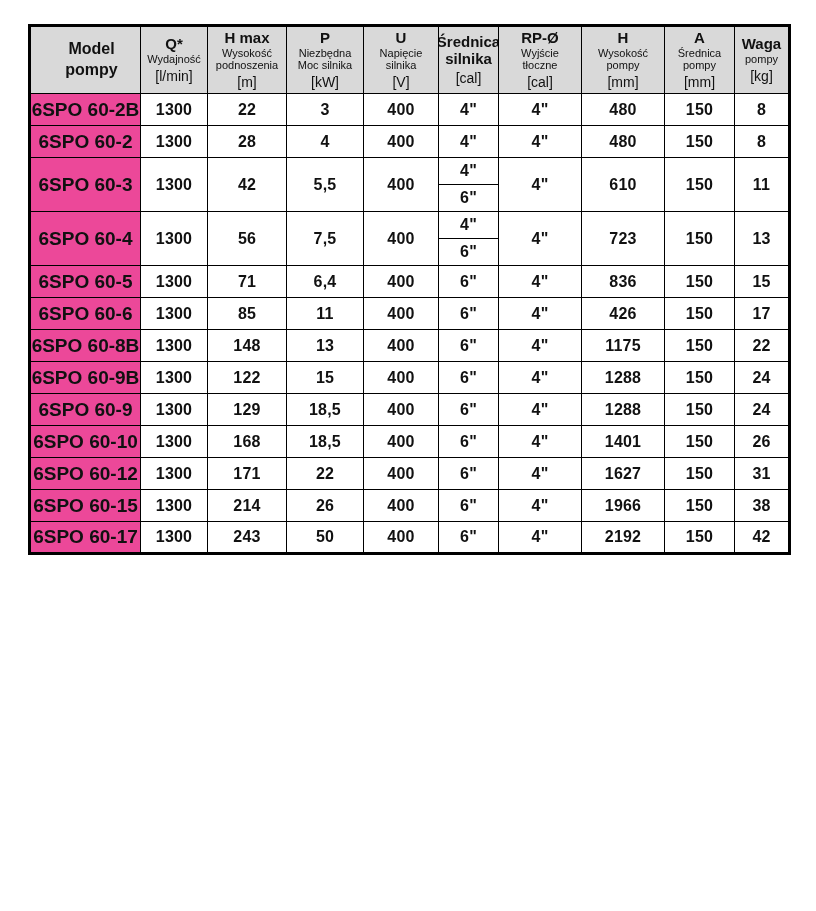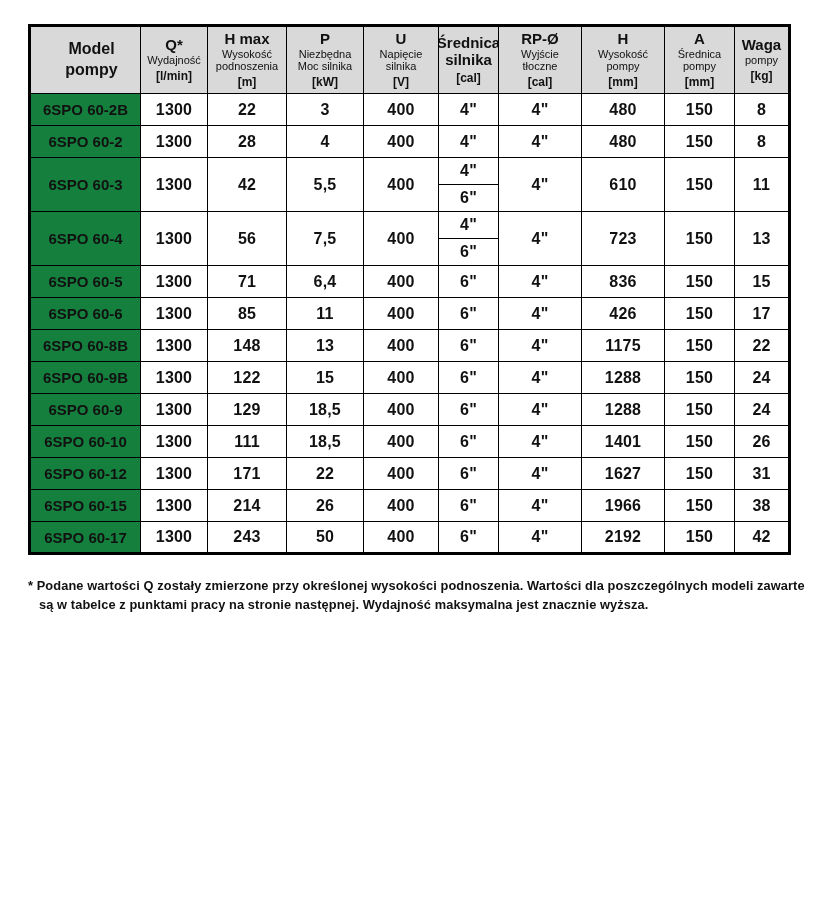--- a/index.html
+++ b/index.html
@@ -5,24 +5,24 @@
   html,body{margin:0;padding:0;background:#fff;}
   body{width:816px;height:911px;font-family:"Liberation Sans","DejaVu Sans",sans-serif;color:#111;overflow:hidden;}
   .title{margin:128px 0 0 28px;font-size:19.5px;line-height:1.2;font-weight:700;color:#3787e0;letter-spacing:.2px;}
   table.params{border-collapse:collapse;table-layout:fixed;margin:24px 0 0 28px;width:760px;border:3px solid #000;}
   table.params th,table.params td{border:1px solid #000;text-align:center;vertical-align:middle;padding:0;overflow:hidden;}
   thead th{background:#d9d9d9;border-bottom:3px solid #000;height:66px;padding:2px 1px;}
   .thw{display:flex;flex-direction:column;align-items:center;justify-content:center;height:100%;}
   .th-title{font-size:15px;font-weight:700;line-height:1.12;white-space:pre-line;}
   .th-title.th-model{font-size:16px;line-height:1.3;margin-left:12px;}
   .th-sub{font-size:11px;font-weight:400;line-height:1.12;white-space:pre-line;}
-  .th-unit{font-size:12px;font-weight:700;margin-top:3px;}
+  .th-unit{font-size:14px;font-weight:400;margin-top:3px;}
   tbody tr{height:32px;}
   tbody tr.subrow{height:27px;}
-  td.model{background:#15803d;font-weight:700;font-size:15px;}
+  td.model{background:#ec4899;font-weight:700;font-size:19px;}
   td.val{font-size:16px;font-weight:600;letter-spacing:.2px;}
   td.va-top{vertical-align:top;padding-top:4px;}
   td.tb{border-bottom-width:2px;}
   .footnote{width:778px;margin:21px 0 0 28px;font-size:12.8px;font-weight:600;line-height:1.5;padding-left:11px;text-indent:-11px;letter-spacing:.1px;}
 </style>
 </head>
 <body>
 
 <div>
 
@@ -229,21 +229,21 @@
           <td class="val">400</td>
           <td class="val">6"</td>
           <td class="val">4"</td>
           <td class="val">1288</td>
           <td class="val">150</td>
           <td class="val">24</td>
         </tr>
         <tr>
           <td class="model tb">6SPO 60-10</td>
           <td class="val tb">1300</td>
-          <td class="val tb">111</td>
+          <td class="val tb">168</td>
           <td class="val tb">18,5</td>
           <td class="val tb">400</td>
           <td class="val tb">6"</td>
           <td class="val tb">4"</td>
           <td class="val tb">1401</td>
           <td class="val tb">150</td>
           <td class="val tb">26</td>
         </tr>
         <tr>
           <td class="model">6SPO 60-12</td>
@@ -277,14 +277,13 @@
           <td class="val">400</td>
           <td class="val">6"</td>
           <td class="val">4"</td>
           <td class="val">2192</td>
           <td class="val">150</td>
           <td class="val">42</td>
         </tr>
       </tbody>
   </table>
 
-  <p class="footnote">* Podane wartości Q zostały zmierzone przy określonej wysokości podnoszenia. Wartości dla poszczególnych modeli zawarte są w tabelce z punktami pracy na stronie następnej. Wydajność maksymalna jest znacznie wyższa.</p>
 </div>
 
 </body></html>

